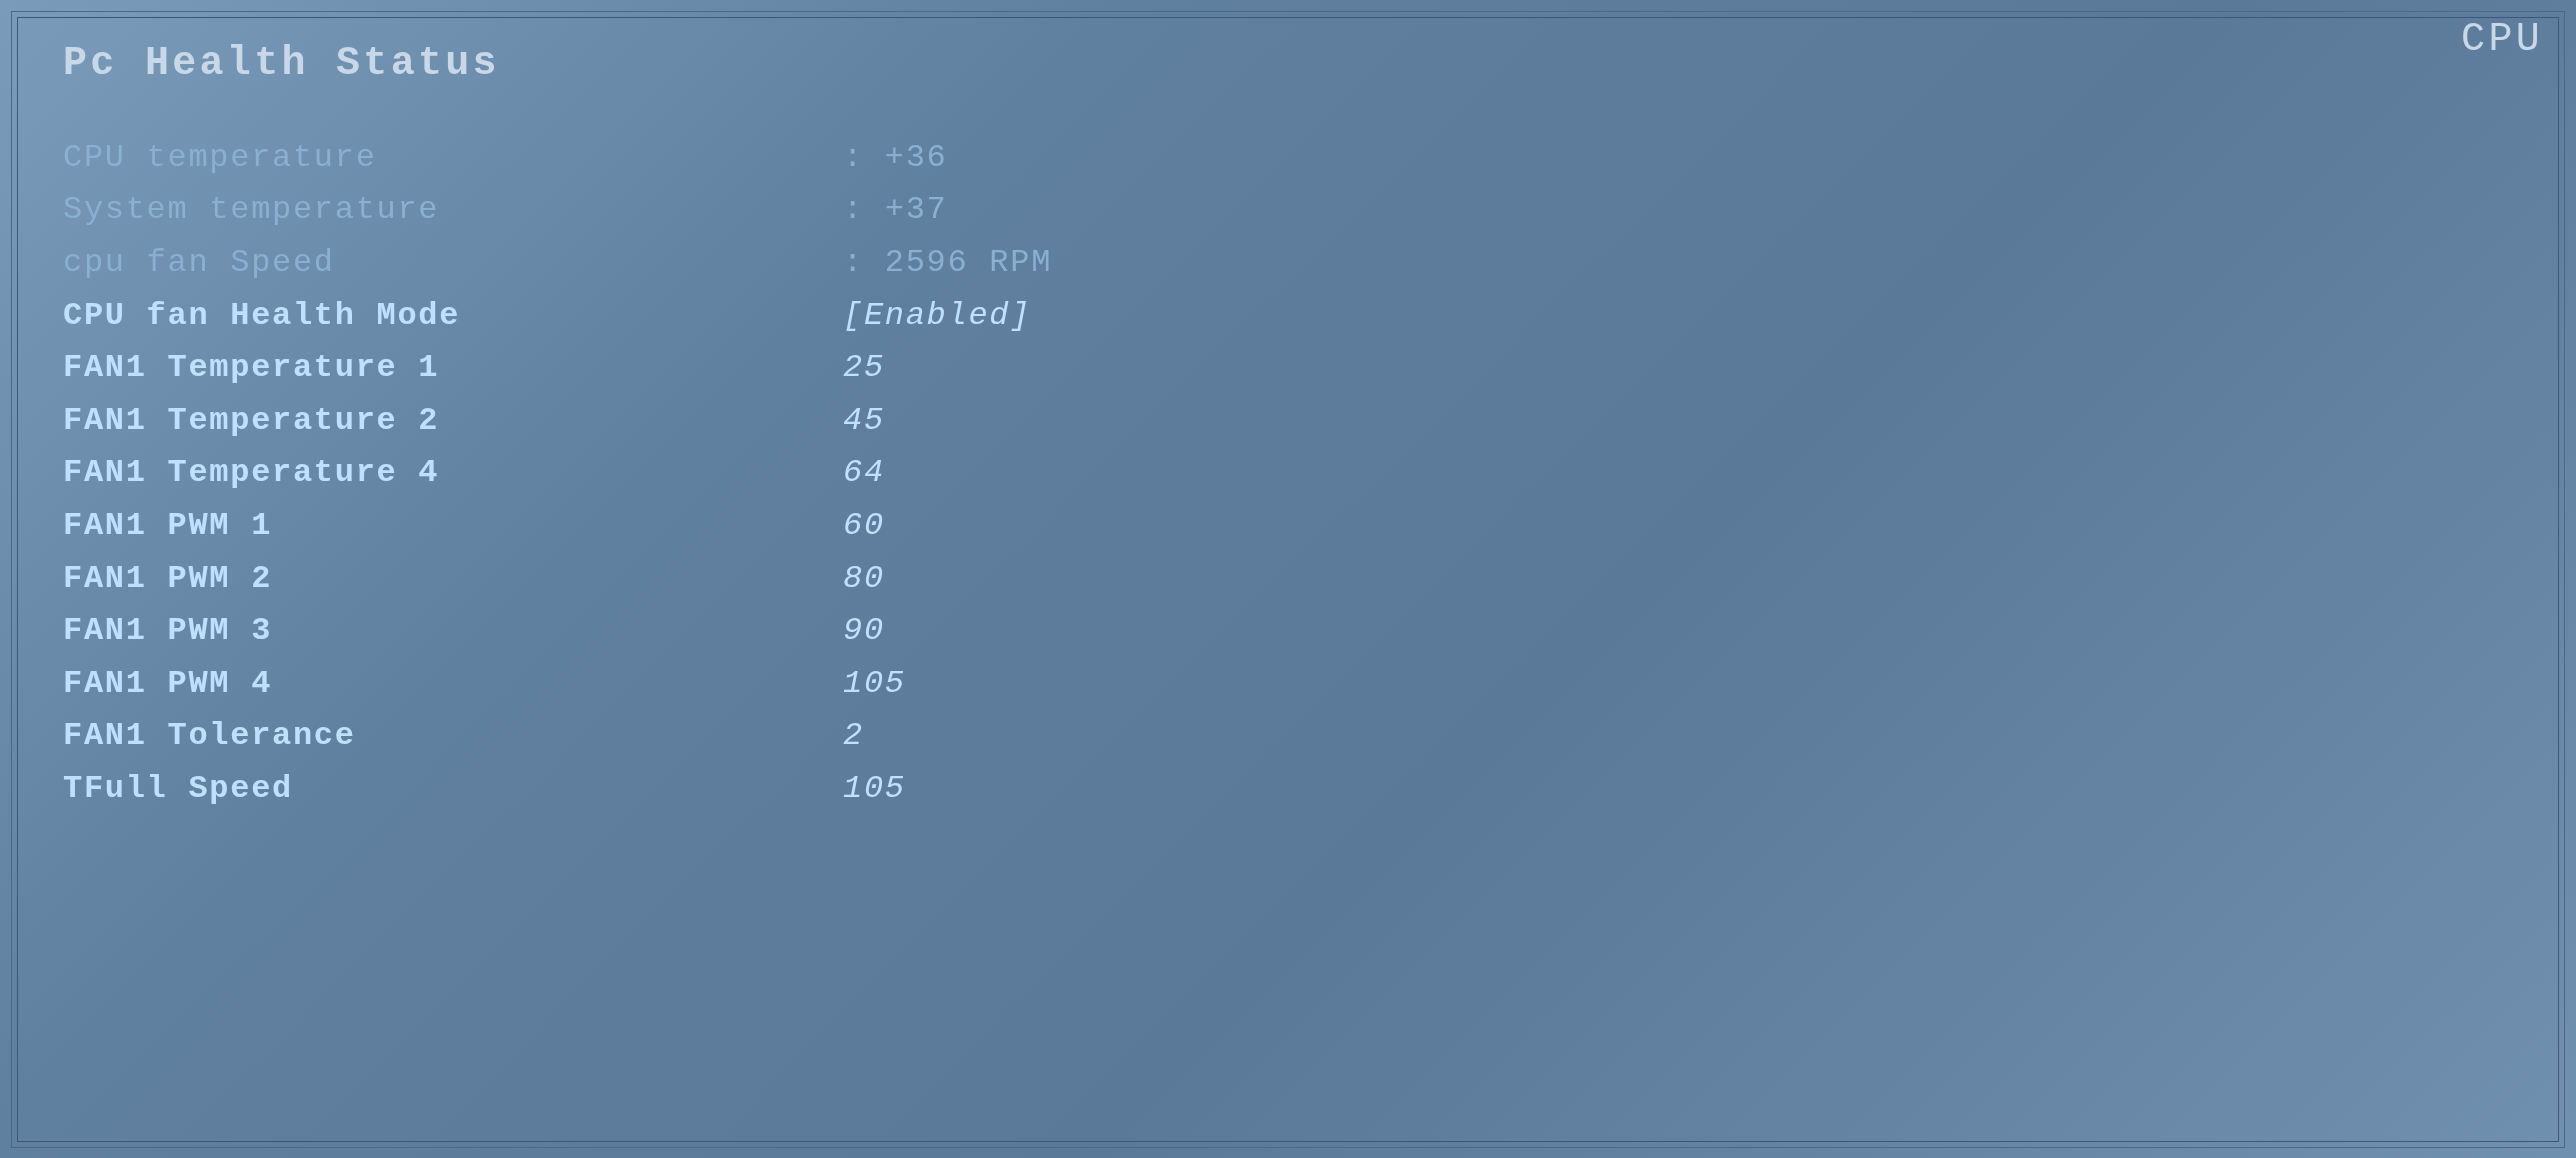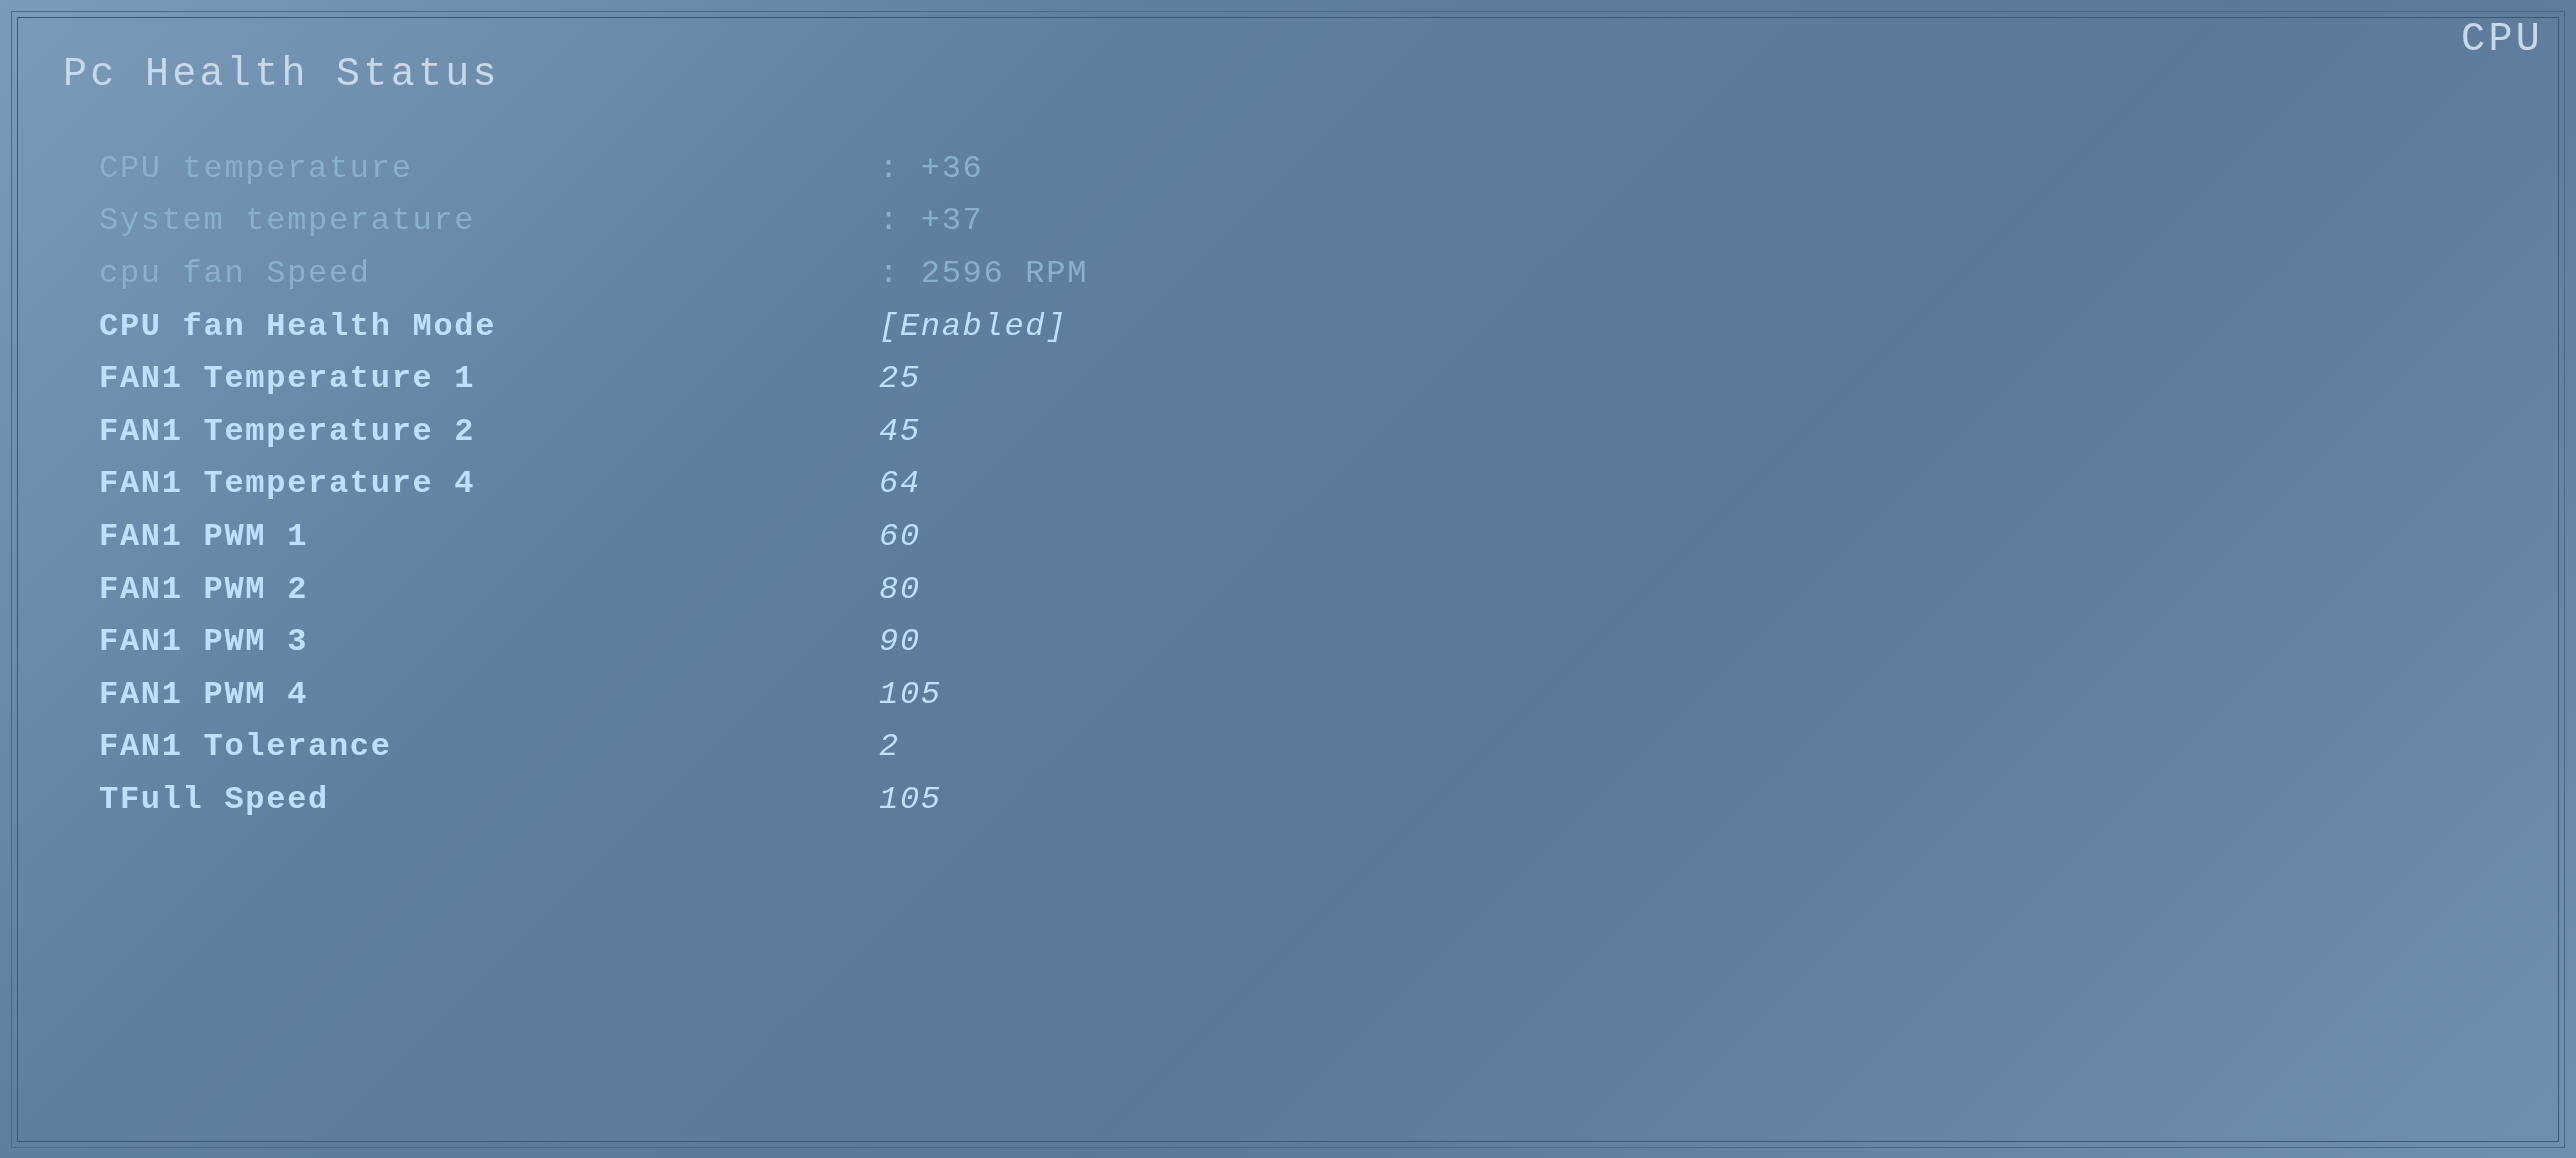--- a/index.html
+++ b/index.html
@@ -45,22 +45,22 @@
       bottom: 16.7px;
       border: 1.1px solid #3a5878;
       pointer-events: none;
     }
 
     .page-title {
       font-size: 40px;
       color: #c8d8e8;
       letter-spacing: 3.3px;
       margin-bottom: 45px;
-      margin-top: 19px;
-      font-weight: normal;
+      margin-top: 8px;
+      font-weight: bold;
     }
 
     .content-area {
       display: flex;
       flex-direction: column;
       gap: 0;
       flex: 1;
     }
 
     .setting-row {
@@ -68,21 +68,20 @@
       align-items: baseline;
       padding: 7.8px 0;
       font-size: 32px;
       letter-spacing: 1.7px;
     }
 
     .setting-label {
       color: #8ab0d0;
       width: 780px;
       flex-shrink: 0;
-      margin-left: 36px;
     }
 
     .setting-label.highlighted {
       color: #c0e0ff;
       font-weight: bold;
     }
 
     .setting-value {
       color: #8ab0d0;
     }

